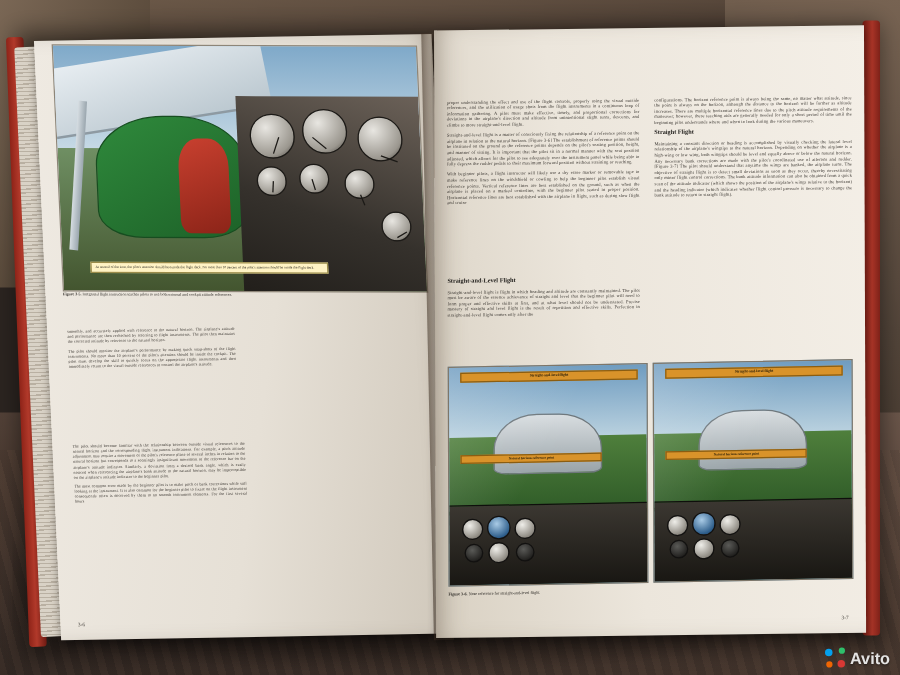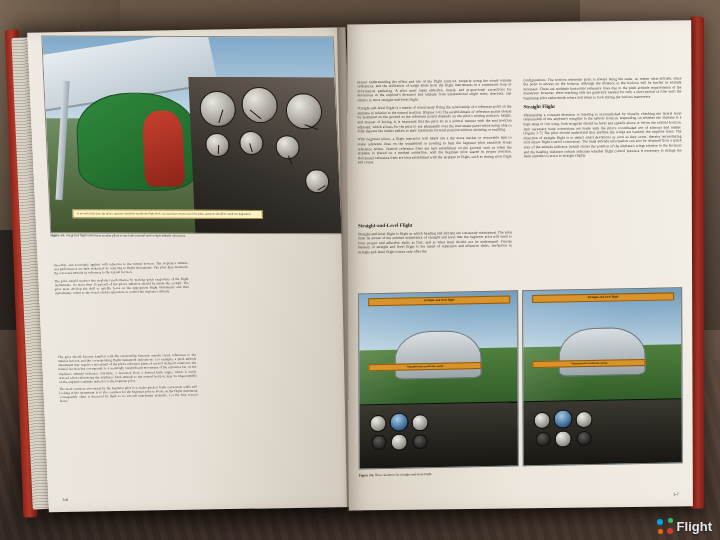--- a/index.html
+++ b/index.html
@@ -367,16 +367,16 @@
     </div>
   </div>
 
   <div class="avito">
     <span class="dots">
       <i class="d1"></i>
         <i class="d2"></i>
         <i class="d3"></i>
         <i class="d4"></i>
     </span>
-    <span>Flight</span>
+    <span>Avito</span>
   </div>
 
 </div>
 
 </body></html>

